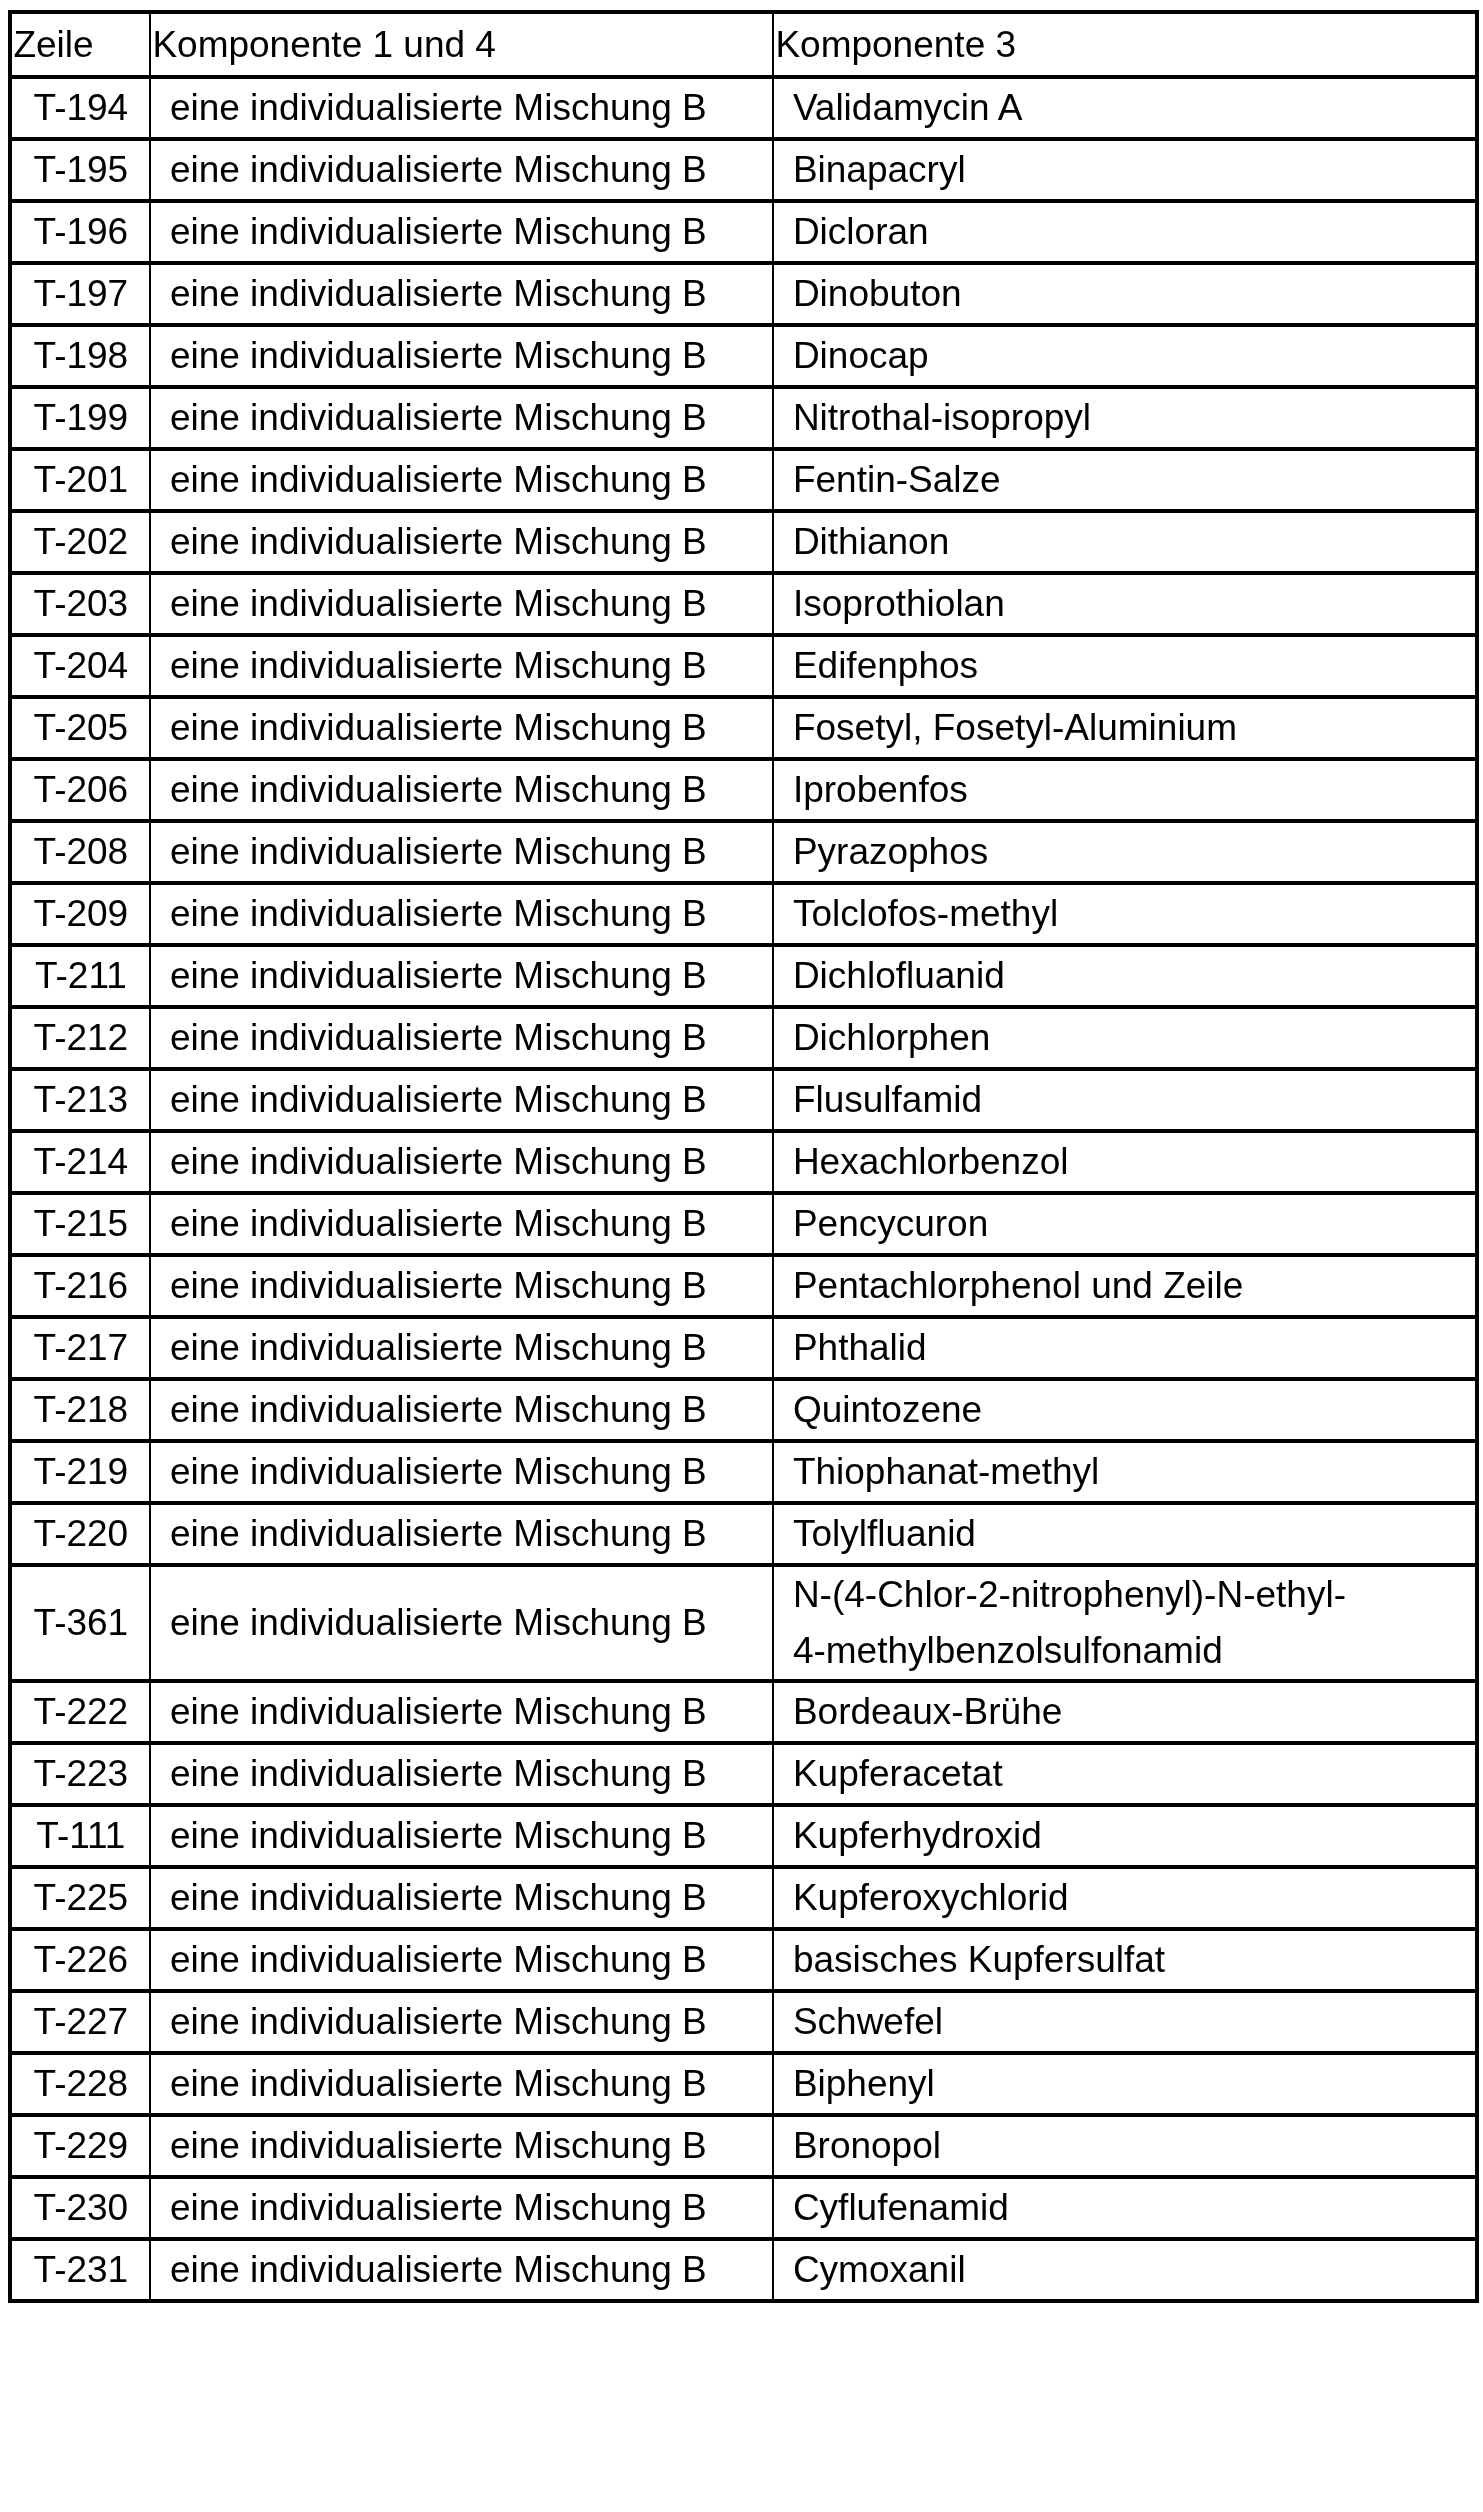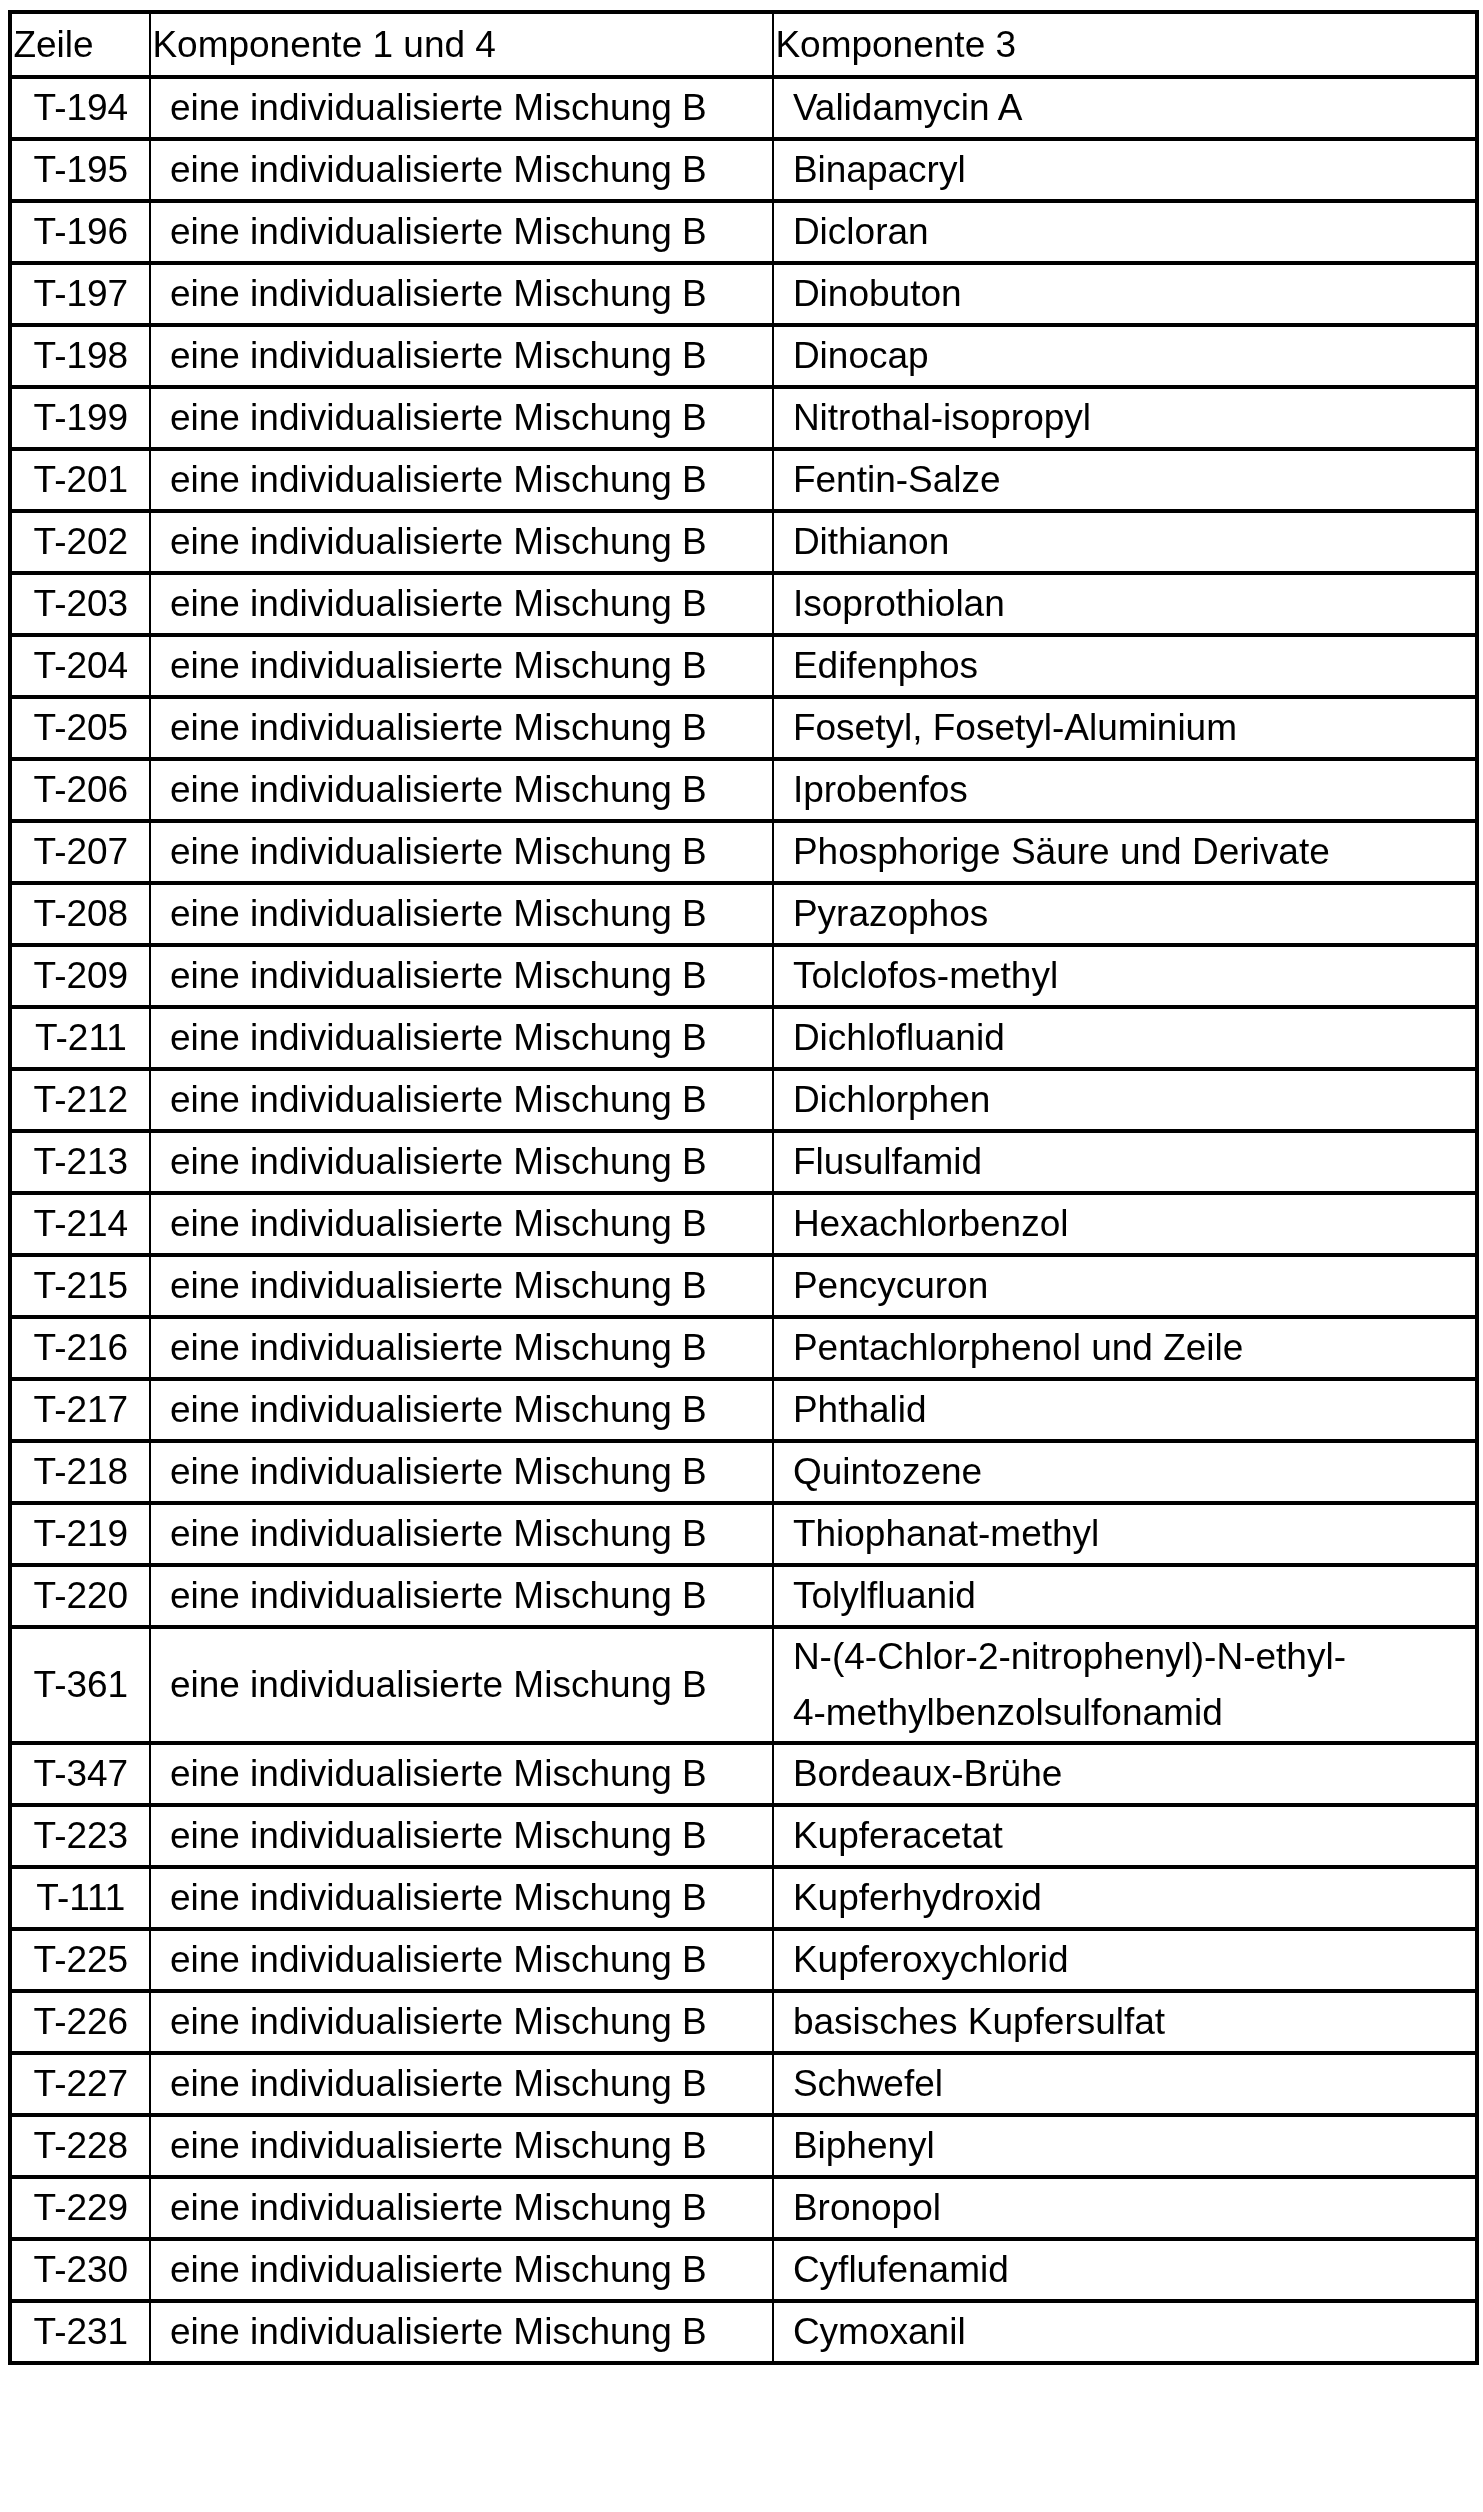--- a/index.html
+++ b/index.html
@@ -139,25 +139,20 @@
     <td class="c2">eine individualisierte Mischung B</td>
     <td class="c3">Fosetyl, Fosetyl-Aluminium</td>
   </tr>
 
   <tr>
     <td class="c1">T-206</td>
     <td class="c2">eine individualisierte Mischung B</td>
     <td class="c3">Iprobenfos</td>
   </tr>
 
-  <tr>
-    <td class="c1">T-207</td>
-    <td class="c2">eine individualisierte Mischung B</td>
-    <td class="c3">Phosphorige Säure und Derivate</td>
-  </tr>
 
   <tr>
     <td class="c1">T-208</td>
     <td class="c2">eine individualisierte Mischung B</td>
     <td class="c3">Pyrazophos</td>
   </tr>
 
   <tr>
     <td class="c1">T-209</td>
     <td class="c2">eine individualisierte Mischung B</td>
@@ -226,21 +221,21 @@
   </tr>
 
   <tr>
     <td class="c1">T-361</td>
     <td class="c2">eine individualisierte Mischung B</td>
     <td class="c3">N-(4-Chlor-2-nitrophenyl)-N-ethyl-
 4-methylbenzolsulfonamid</td>
   </tr>
 
   <tr>
-    <td class="c1">T-347</td>
+    <td class="c1">T-222</td>
     <td class="c2">eine individualisierte Mischung B</td>
     <td class="c3">Bordeaux-Brühe</td>
   </tr>
 
   <tr>
     <td class="c1">T-223</td>
     <td class="c2">eine individualisierte Mischung B</td>
     <td class="c3">Kupferacetat</td>
   </tr>
 

